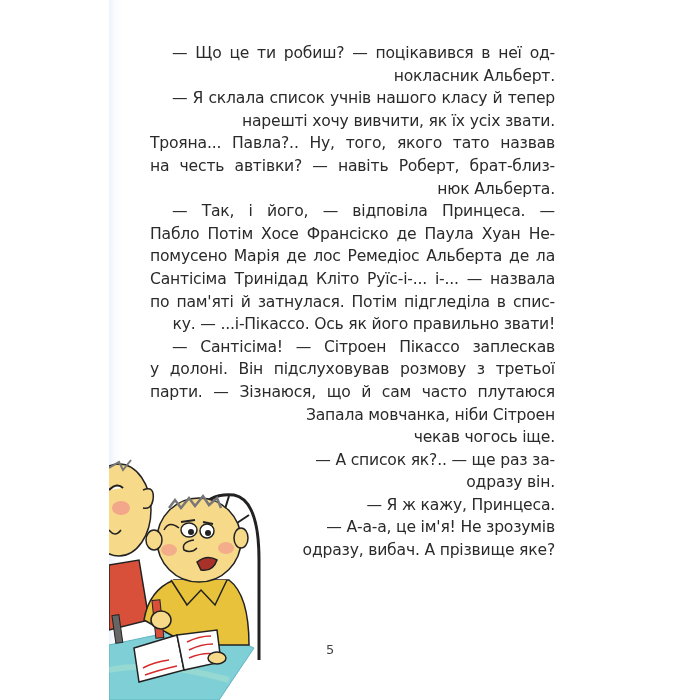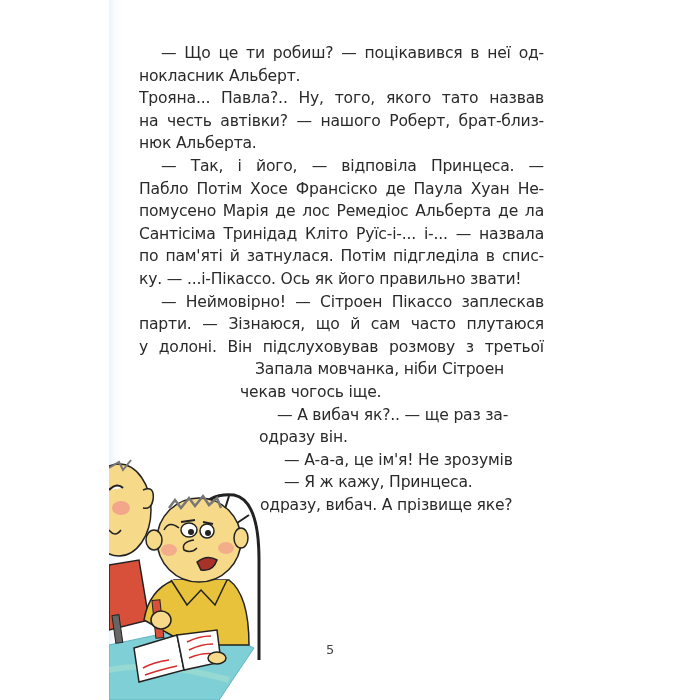--- a/index.html
+++ b/index.html
@@ -7,71 +7,73 @@
       width: 700px; height: 700px; overflow: hidden;
       background: #ffffff;
       position: relative;
       font-family: "DejaVu Sans", "Liberation Sans", sans-serif;
     }
     .page {
       position: absolute; left: 109px; top: 0; width: 591px; height: 700px;
       background: linear-gradient(to right, #eef3fb 0px, #f9fbfe 6px, #ffffff 14px);
     }
     .text-block {
-      position: absolute; left: 139px; top: 42px; width: 405px;
+      position: absolute; left: 150px; top: 42px; width: 405px;
       font-size: 15.6px; line-height: 22.6px; color: #2a2a2a;
       letter-spacing: -0.2px;
     }
-    .line { white-space: nowrap; height: 22.6px; }
+    .line { white-space: nowrap; height: 22.6px; text-align: right; }
     .line.justify { text-align: justify; text-align-last: justify; white-space: normal; overflow: hidden; }
     .ind1 { padding-left: 22px; }
     .illus {
       position: absolute; left: 109px; top: 430px; width: 170px; height: 270px;
     }
     .page-number {
       position: absolute; left: 326px; top: 642px;
       font-size: 13px; color: #444;
     }
   </style>
 </head>
 <body>
 
 <div class="page"></div>
 
 <div class="text-block">
 
   <div class="line justify ind1">— Що це ти робиш? — поцікавився в неї од-</div>
   <div class="line">нокласник Альберт.</div>
 
+  <div class="line justify ind1">— Я склала список учнів нашого класу й тепер</div>
+  <div class="line">нарешті хочу вивчити, як їх усіх звати.</div>
 
   <div class="line justify">Трояна... Павла?.. Ну, того, якого тато назвав</div>
-  <div class="line justify">на честь автівки? — нашого Роберт, брат-близ-</div>
+  <div class="line justify">на честь автівки? — навіть Роберт, брат-близ-</div>
   <div class="line">нюк Альберта.</div>
 
   <div class="line justify ind1">— Так, і його, — відповіла Принцеса. — Сітроен</div>
   <div class="line justify">Пабло Потім Хосе Франсіско де Паула Хуан Не-</div>
   <div class="line justify">помусено Марія де лос Ремедіос Альберта де ла</div>
   <div class="line justify">Сантісіма Тринідад Кліто Руїс-і-... і-... — назвала</div>
   <div class="line justify">по пам'яті й затнулася. Потім підгледіла в спис-</div>
   <div class="line">ку. — ...і-Пікассо. Ось як його правильно звати!</div>
 
-  <div class="line justify ind1">— Неймовірно! — Сітроен Пікассо заплескав</div>
+  <div class="line justify ind1">— Сантісіма! — Сітроен Пікассо заплескав</div>
+  <div class="line justify">у долоні. Він підслуховував розмову з третьої</div>
   <div class="line justify">парти. — Зізнаюся, що й сам часто плутаюся</div>
-  <div class="line justify">у долоні. Він підслуховував розмову з третьої</div>
 
 
   <div class="line" style="padding-left:116px">Запала мовчанка, ніби Сітроен</div>
   <div class="line" style="padding-left:101px">чекав чогось іще.</div>
 
-  <div class="line" style="padding-left:138px">— А вибач як?.. — ще раз за-</div>
+  <div class="line" style="padding-left:138px">— А список як?.. — ще раз за-</div>
   <div class="line" style="padding-left:120px">одразу він.</div>
 
+  <div class="line" style="padding-left:145px">— Я ж кажу, Принцеса.</div>
+
   <div class="line" style="padding-left:145px">— А-а-а, це ім'я! Не зрозумів</div>
-
-  <div class="line" style="padding-left:145px">— Я ж кажу, Принцеса.</div>
   <div class="line" style="padding-left:121px">одразу, вибач. А прізвище яке?</div>
 </div>
 
 <div class="page-number">5</div>
 
 <svg class="illus" viewBox="0 0 170 270" xmlns="http://www.w3.org/2000/svg">
 
   <path d="M0 215 L95 195 L145 218 L110 270 L0 270 Z" fill="#7fcfd6" stroke="#5fb4bf" stroke-width="1"></path>
   <path d="M0 240 Q50 230 120 250" stroke="#a3e0cf" stroke-width="6" fill="none" opacity="0.6"></path>
 

